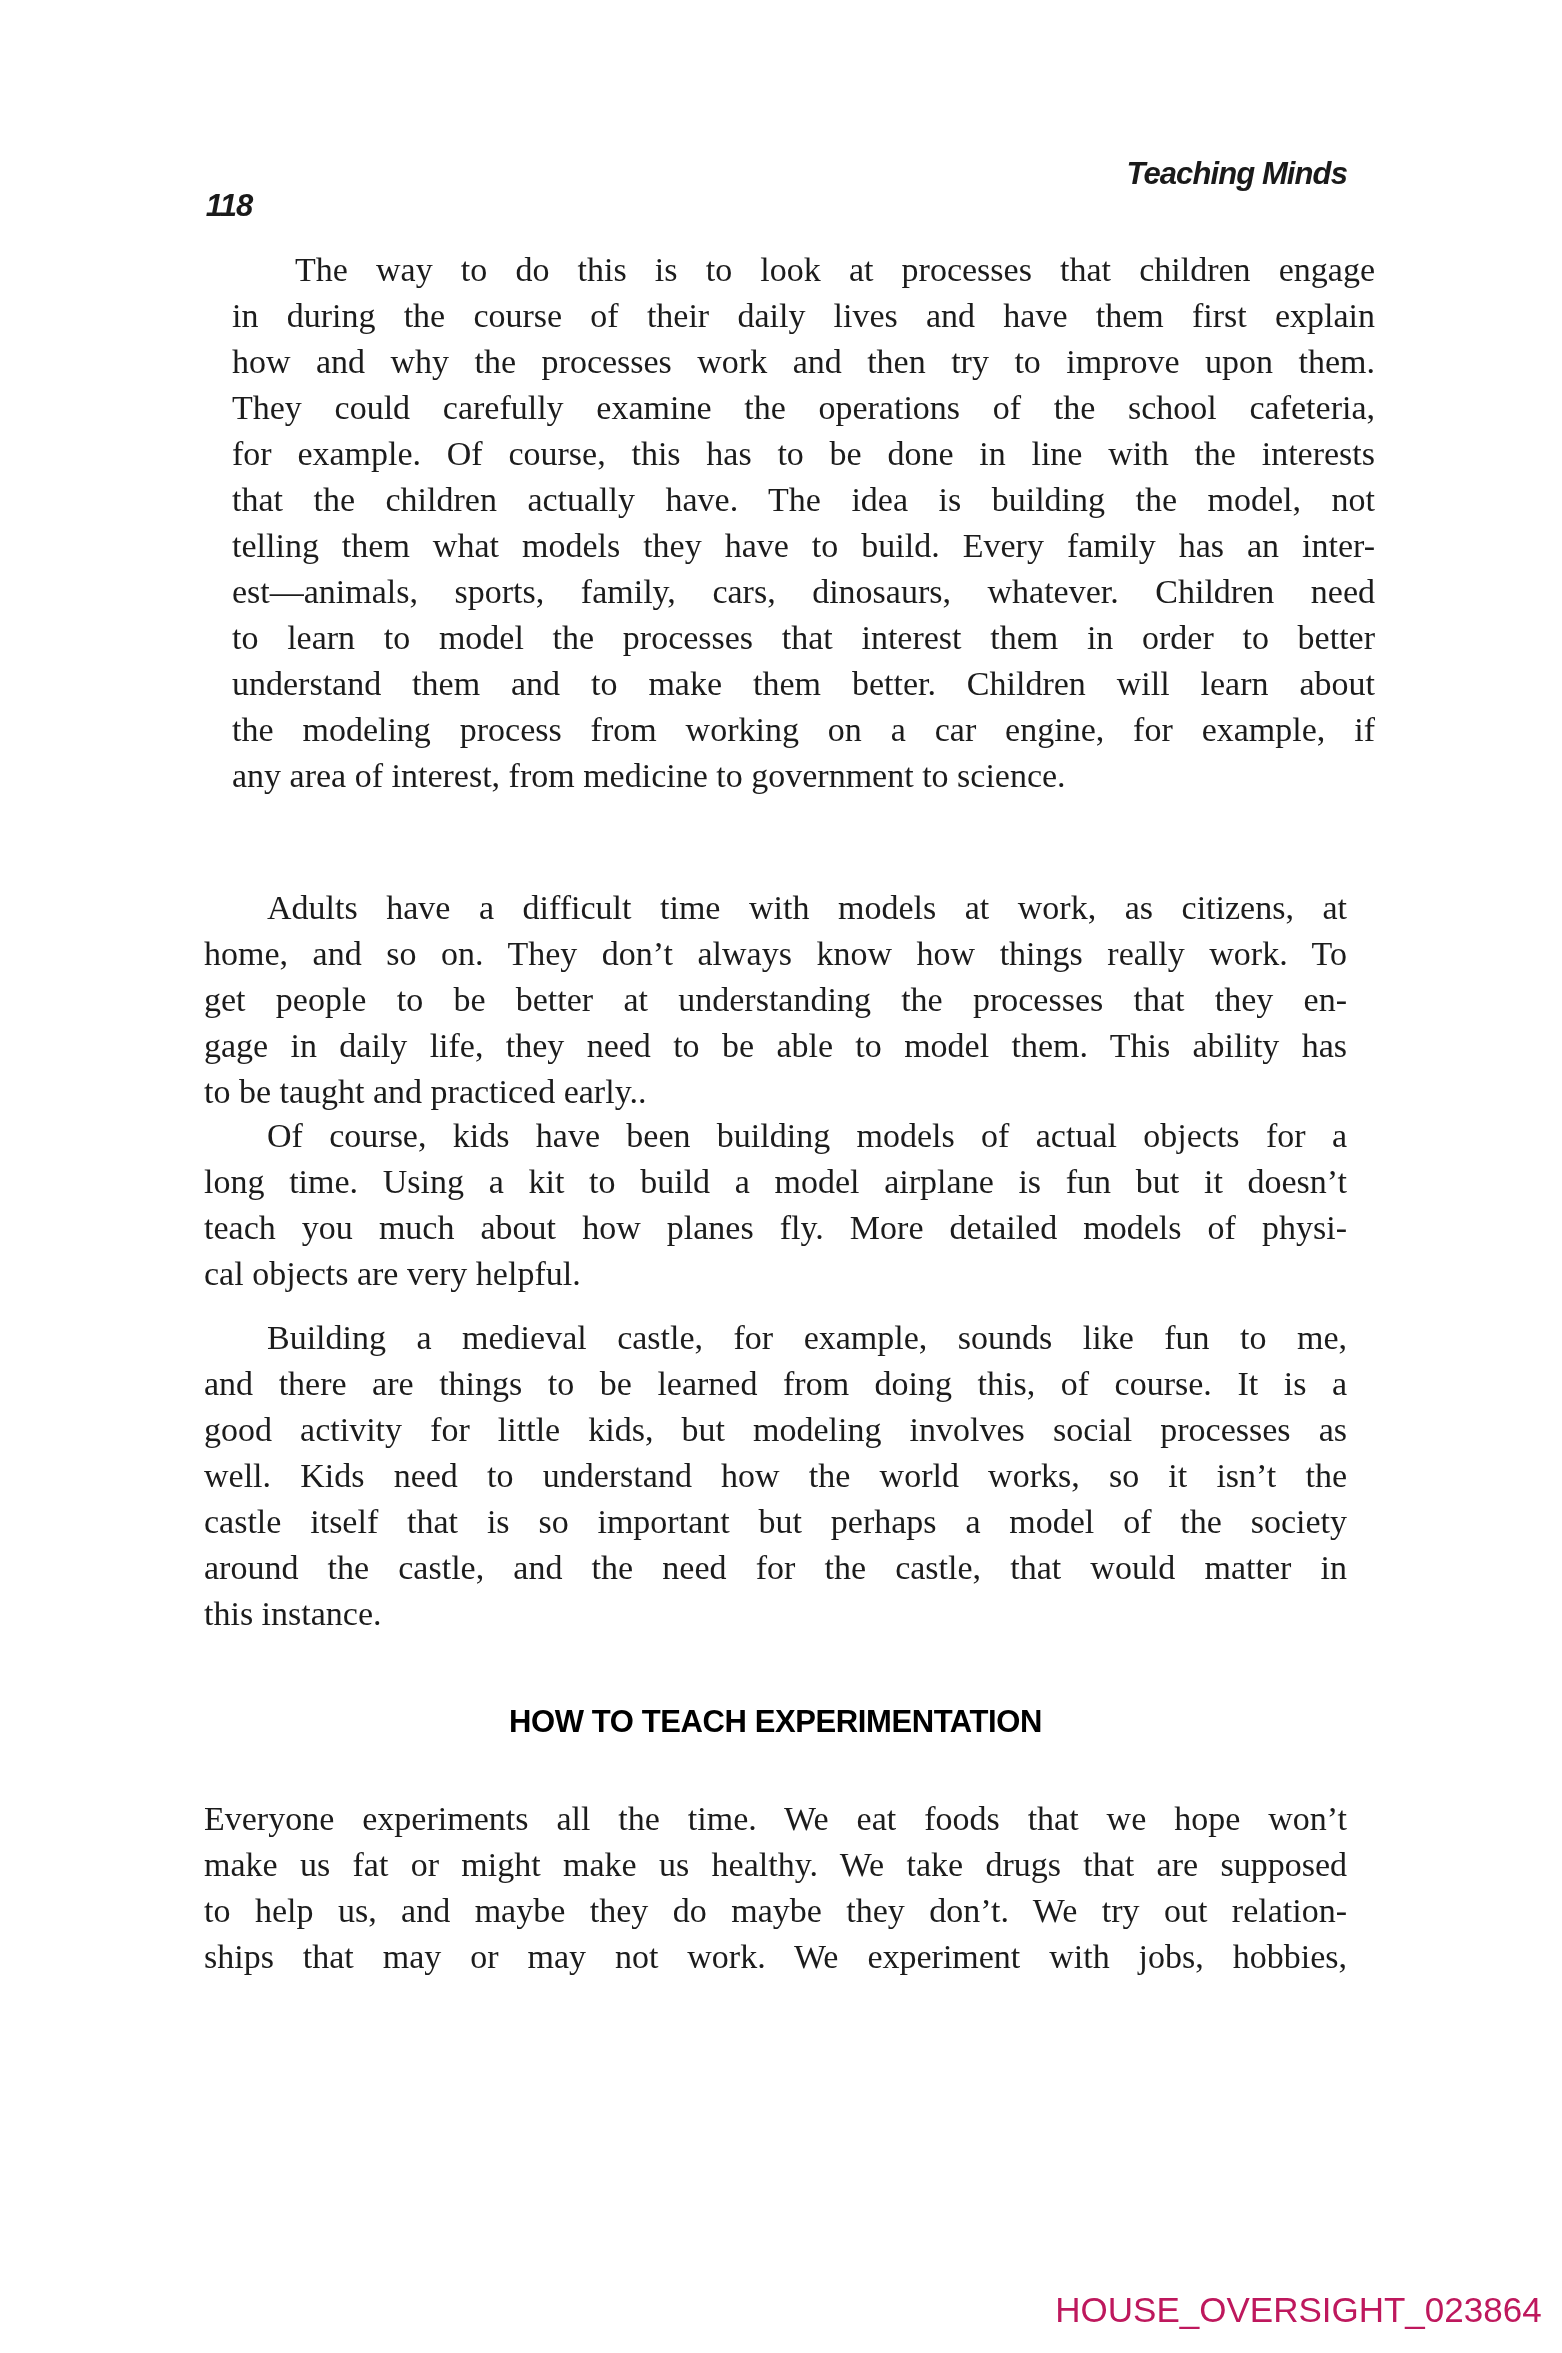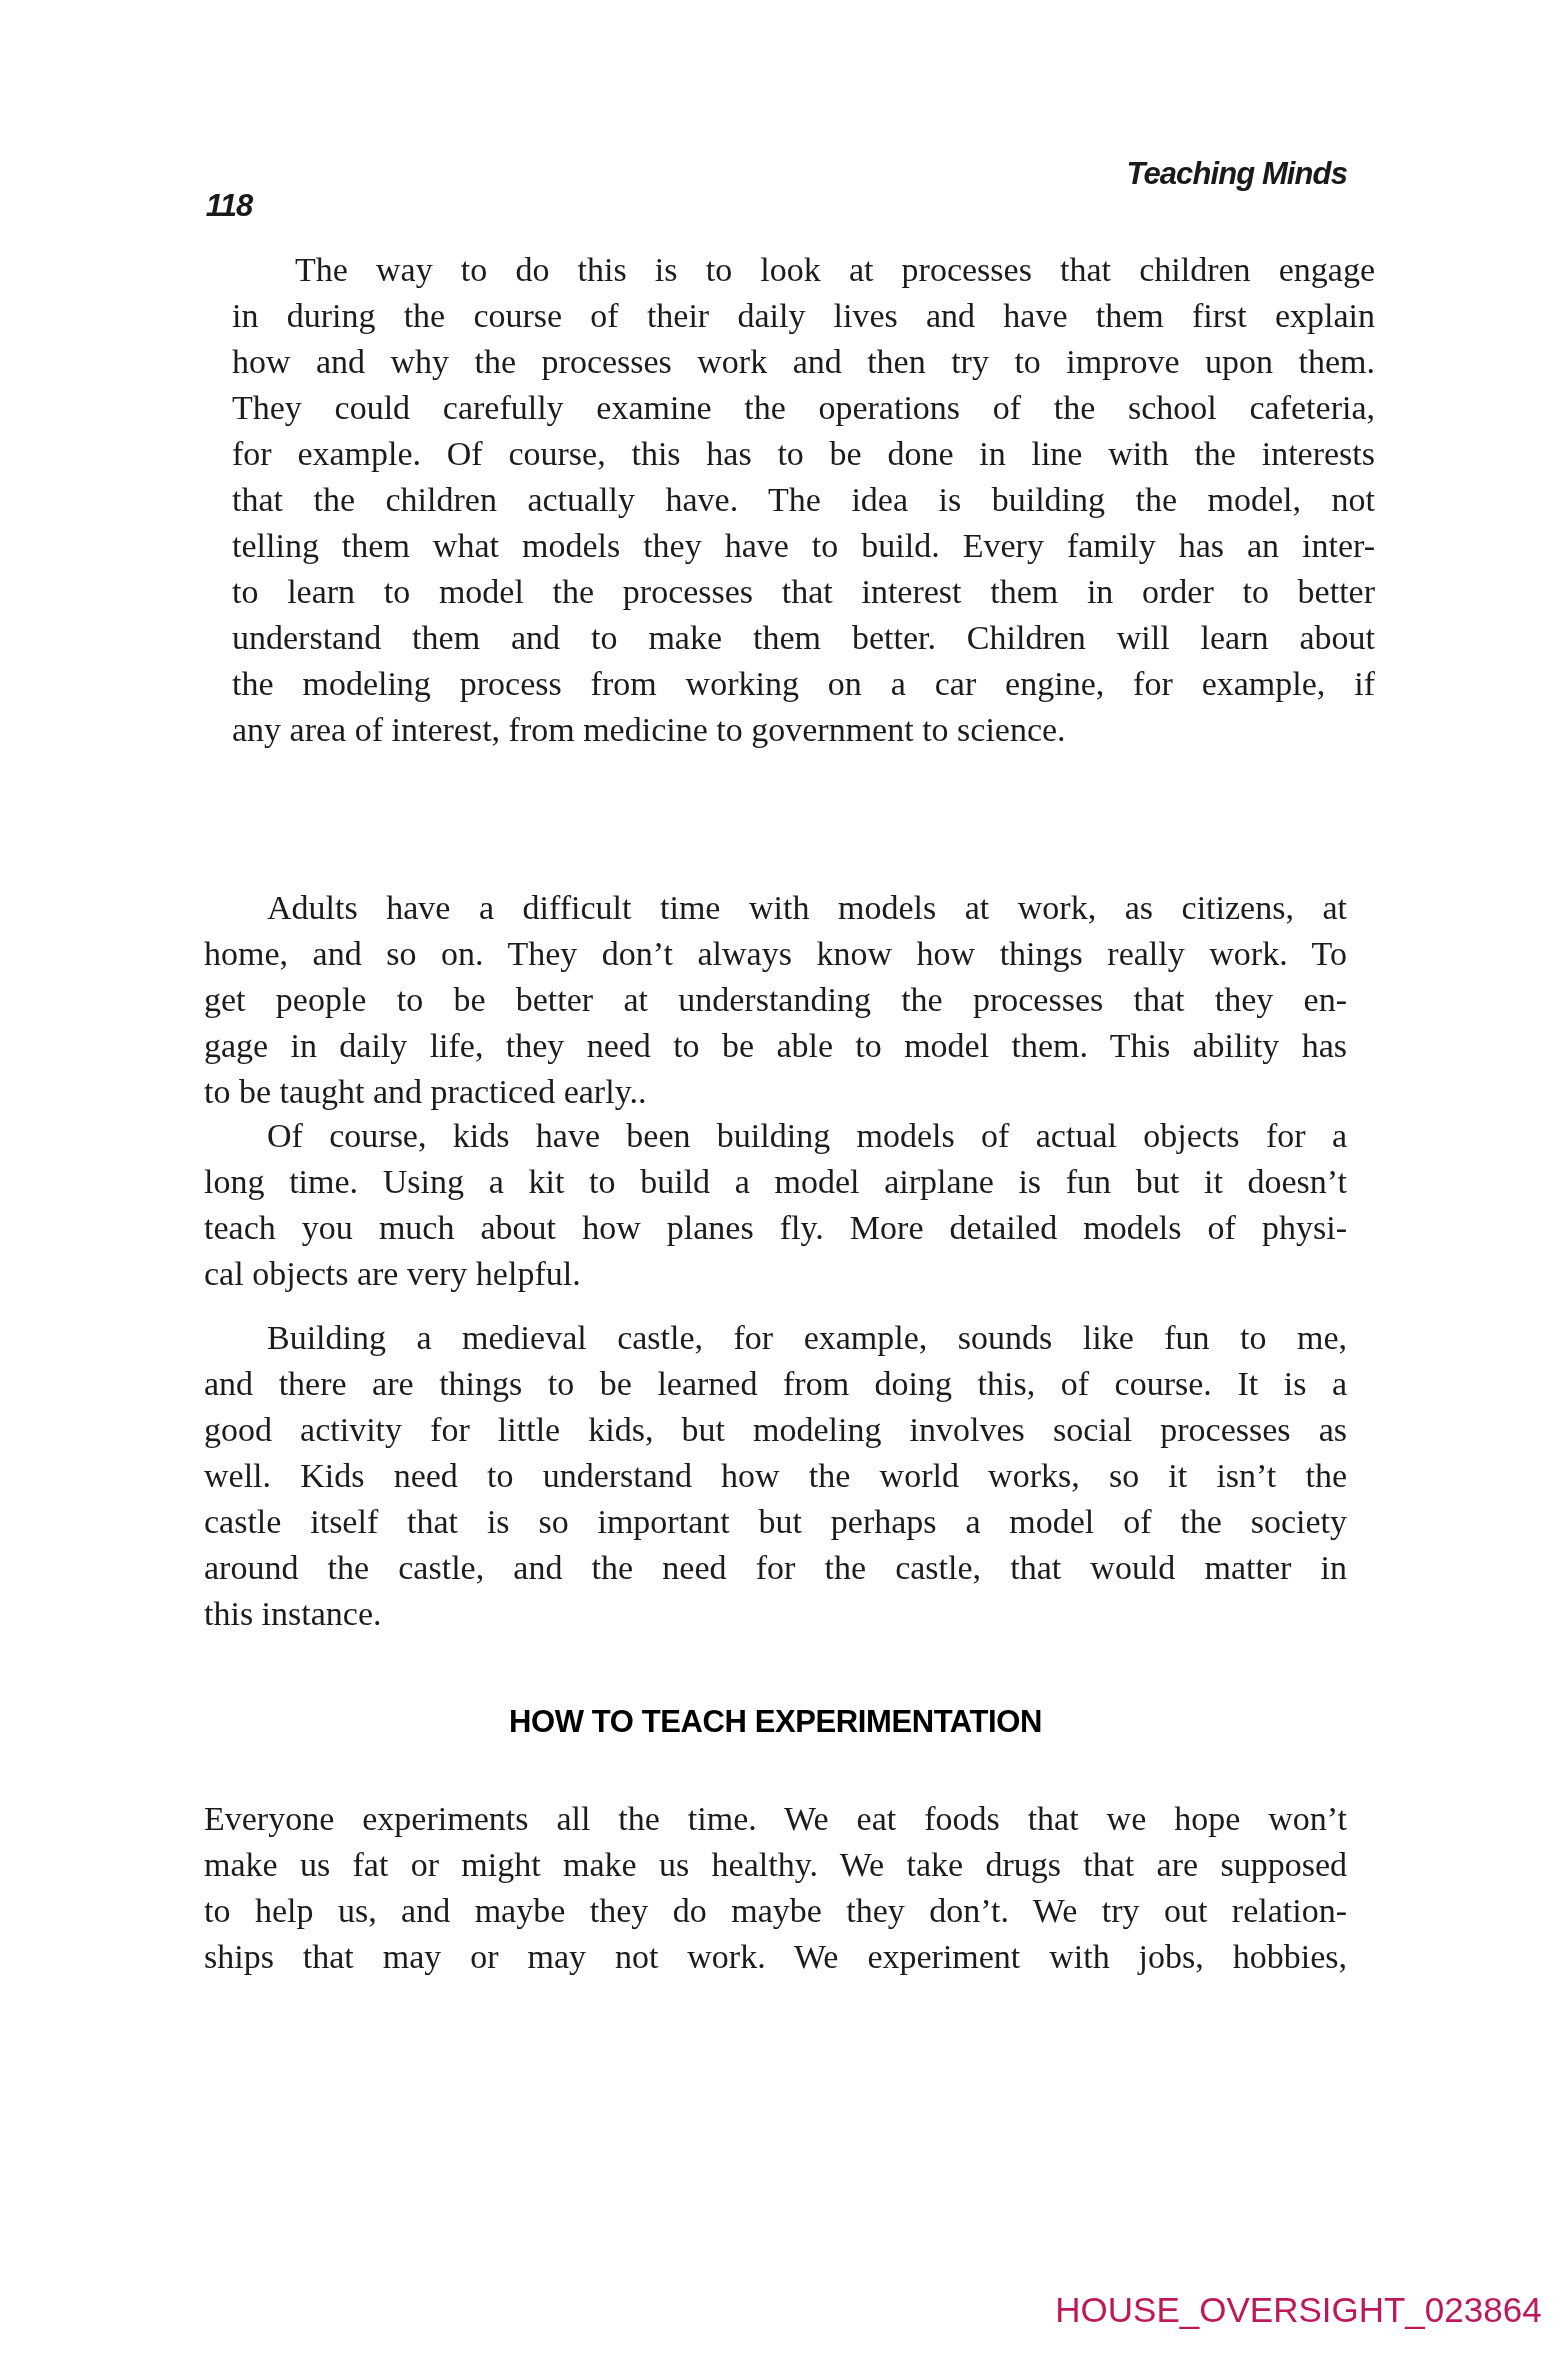--- a/index.html
+++ b/index.html
@@ -34,20 +34,21 @@
   </div>
 
   <div class="text-block" style="top:247px;margin-left:28px;">
     <span class="line indent">The way to do this is to look at processes that children engage</span>
     <span class="line">in during the course of their daily lives and have them first explain</span>
     <span class="line">how and why the processes work and then try to improve upon them.</span>
     <span class="line">They could carefully examine the operations of the school cafeteria,</span>
     <span class="line">for example. Of course, this has to be done in line with the interests</span>
     <span class="line">that the children actually have. The idea is building the model, not</span>
     <span class="line">telling them what models they have to build. Every family has an inter-</span>
+    <span class="line">est—animals, sports, family, cars, dinosaurs, whatever. Children need</span>
     <span class="line">to learn to model the processes that interest them in order to better</span>
     <span class="line">understand them and to make them better. Children will learn about</span>
     <span class="line">the modeling process from working on a car engine, for example, if</span>
     <span class="line last">any area of interest, from medicine to government to science.</span>
   </div>
 
   <div class="text-block" style="top:885px;">
     <span class="line indent">Adults have a difficult time with models at work, as citizens, at</span>
     <span class="line">home, and so on. They don’t always know how things really work. To</span>
     <span class="line">get people to be better at understanding the processes that they en-</span>

